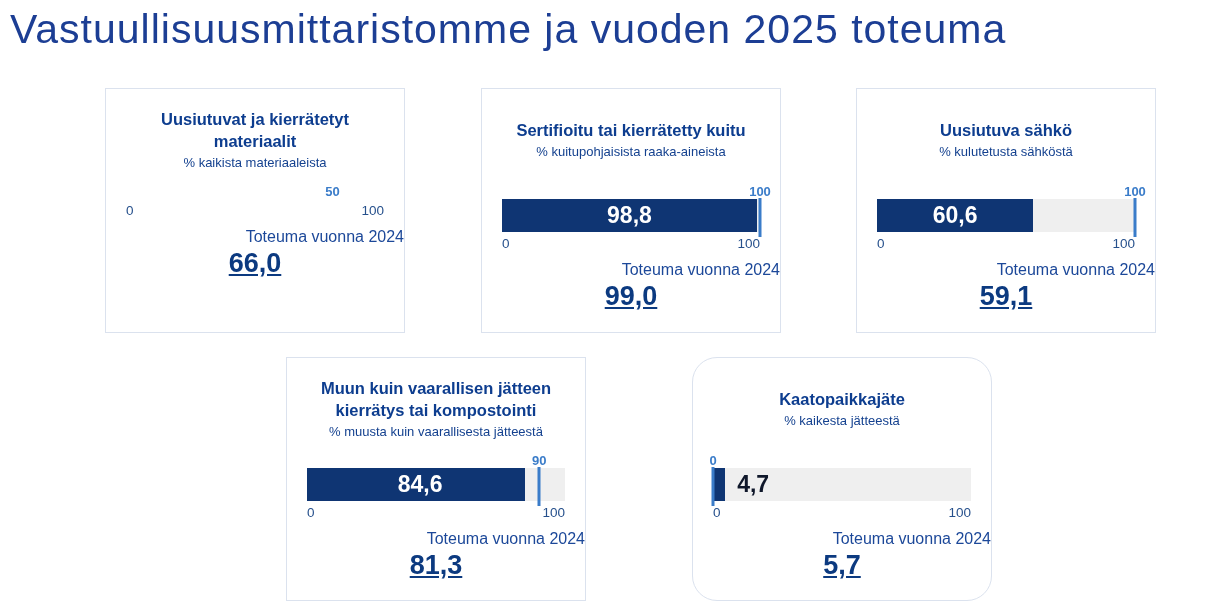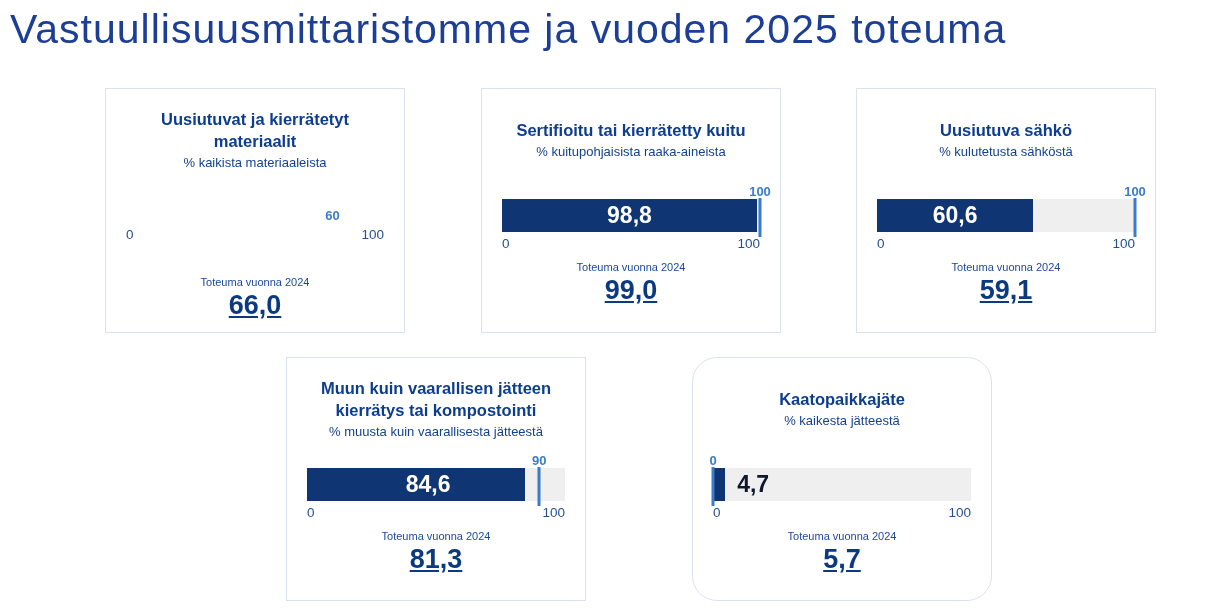--- a/index.html
+++ b/index.html
@@ -20,21 +20,21 @@
     white-space: nowrap;
   }
   .card {
     position: absolute;
     width: 300px;
     background: #ffffff;
     border: 1px solid #dbe2ee;
     display: flex;
     flex-direction: column;
   }
-  #card-0 { left: 105px; top:  88px; height: 245px; gap: 24px; }
+  #card-0 { left: 105px; top:  88px; height: 245px; }
   #card-1 { left: 481px; top:  88px; height: 245px; }
   #card-2 { left: 856px; top:  88px; height: 245px; }
   #card-3 { left: 286px; top: 357px; height: 244px; }
   #card-4 { left: 692px; top: 357px; height: 244px; border-radius: 25px; }
 
   .card-header {
     height: 92px;
     display: flex;
     flex-direction: column;
     justify-content: center;
@@ -99,21 +99,21 @@
   }
   .axis-row {
     display: flex;
     justify-content: space-between;
     margin-top: 4px;
     font-size: 13.5px;
     color: #26508c;
     line-height: 1.2;
   }
   .prev-block { text-align: center; margin-top: 9px; }
-  .prev-label { font-size: 11px; color: #1c4899; }
+  .prev-label { font-size: 16px; color: #1c4899; text-align: right; }
   .prev-value {
     font-size: 27px;
     font-weight: bold;
     color: #0c3a80;
     margin-top: 2px;
     text-decoration: underline;
   }
 </style>
 </head>
 <body>
@@ -121,21 +121,21 @@
 <h1 class="page-title">Vastuullisuusmittaristomme ja vuoden 2025 toteuma</h1>
 
 <div class="card" id="card-0">
   <div class="card-header">
     <div class="card-title">Uusiutuvat ja kierrätetyt
 materiaalit</div>
     <div class="card-subtitle">% kaikista materiaaleista</div>
   </div>
   <div class="chart">
     <div class="target-row">
-      <span class="target-label" style="left: 80%;">60</span>
+      <span class="target-label" style="left: 80%;">50</span>
     </div>
     <div class="axis-row">
       <span>0</span>
       <span>100</span>
     </div>
   </div>
   <div class="prev-block">
     <div class="prev-label">Toteuma vuonna 2024</div>
     <div class="prev-value">66,0</div>
   </div>
@@ -197,21 +197,21 @@
 kierrätys tai kompostointi</div>
     <div class="card-subtitle">% muusta kuin vaarallisesta jätteestä</div>
   </div>
   <div class="chart">
     <div class="target-row">
       <span class="target-label" style="left: 90%;">90</span>
     </div>
     <div class="bar-track">
       <div class="bar-fill" style="width: 84.6%;"></div>
       <div class="target-tick" style="left: 90%;"></div>
-      <div class="bar-value" style="left: 12px; width: 84.6%; border-radius: 16px;">84,6</div>
+      <div class="bar-value" style="left: 4px; width: 84.6%; border-radius: 16px;">84,6</div>
     </div>
     <div class="axis-row">
       <span>0</span>
       <span>100</span>
     </div>
   </div>
   <div class="prev-block">
     <div class="prev-label">Toteuma vuonna 2024</div>
     <div class="prev-value">81,3</div>
   </div>

